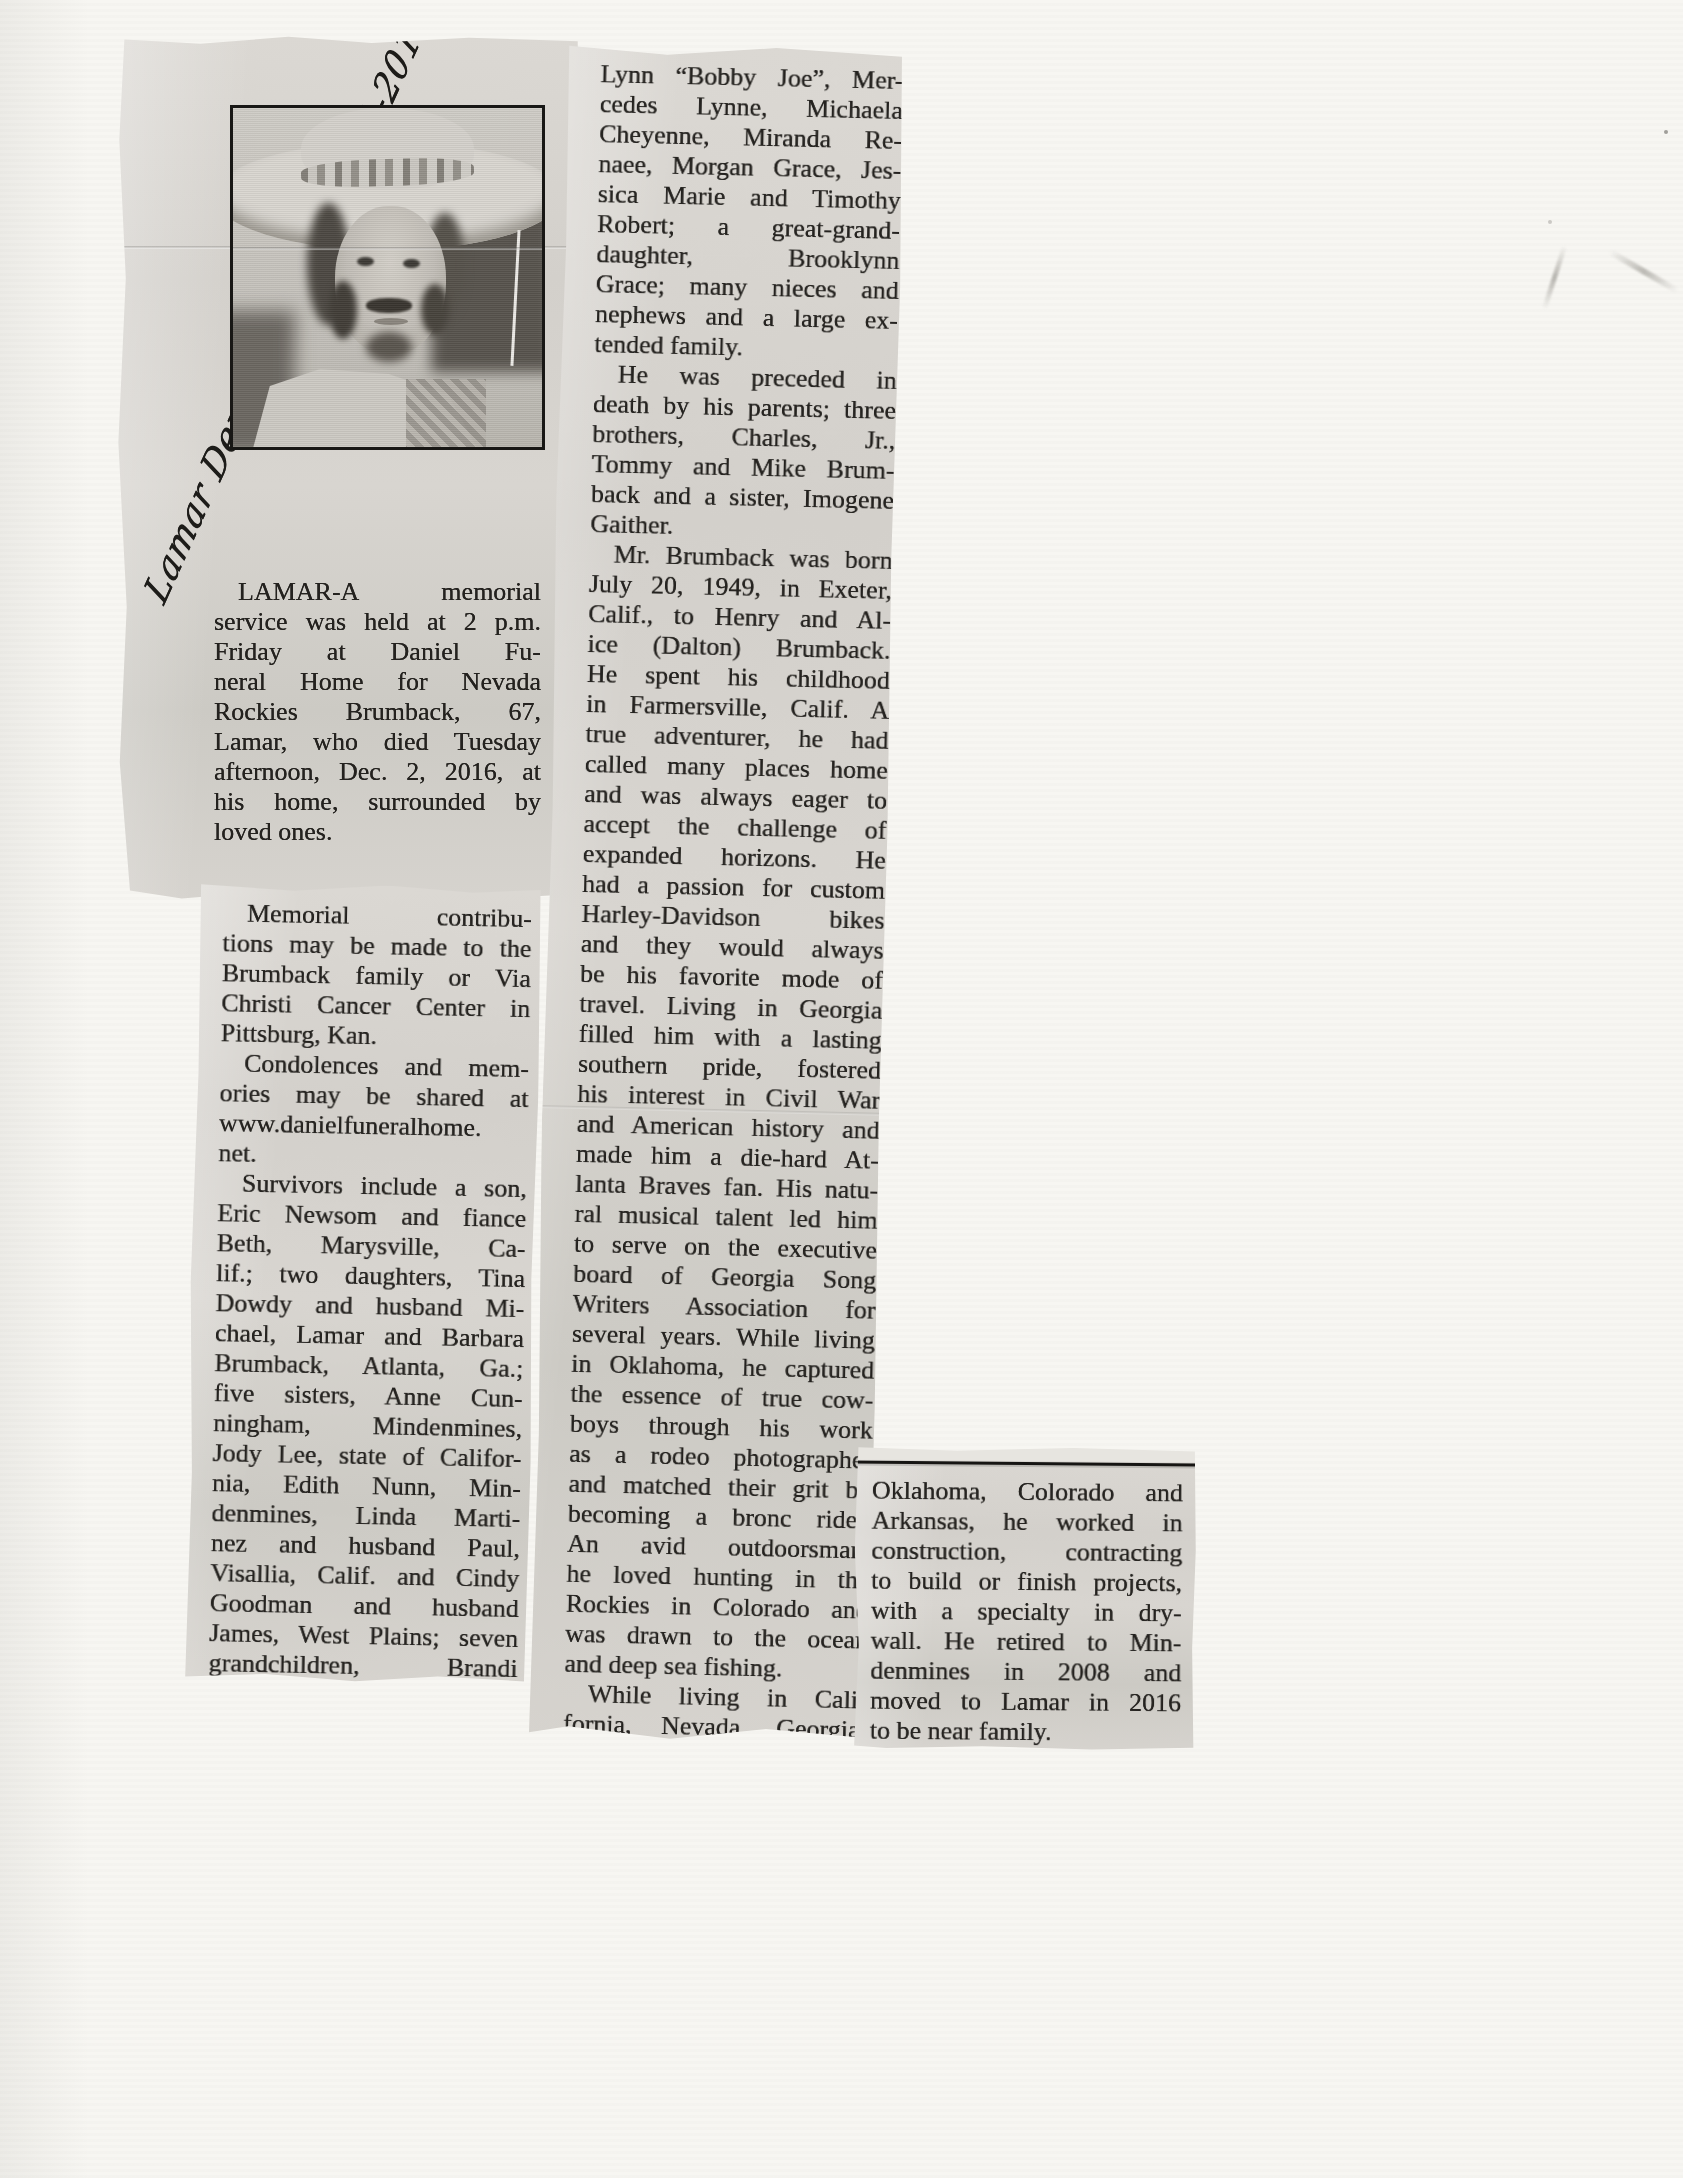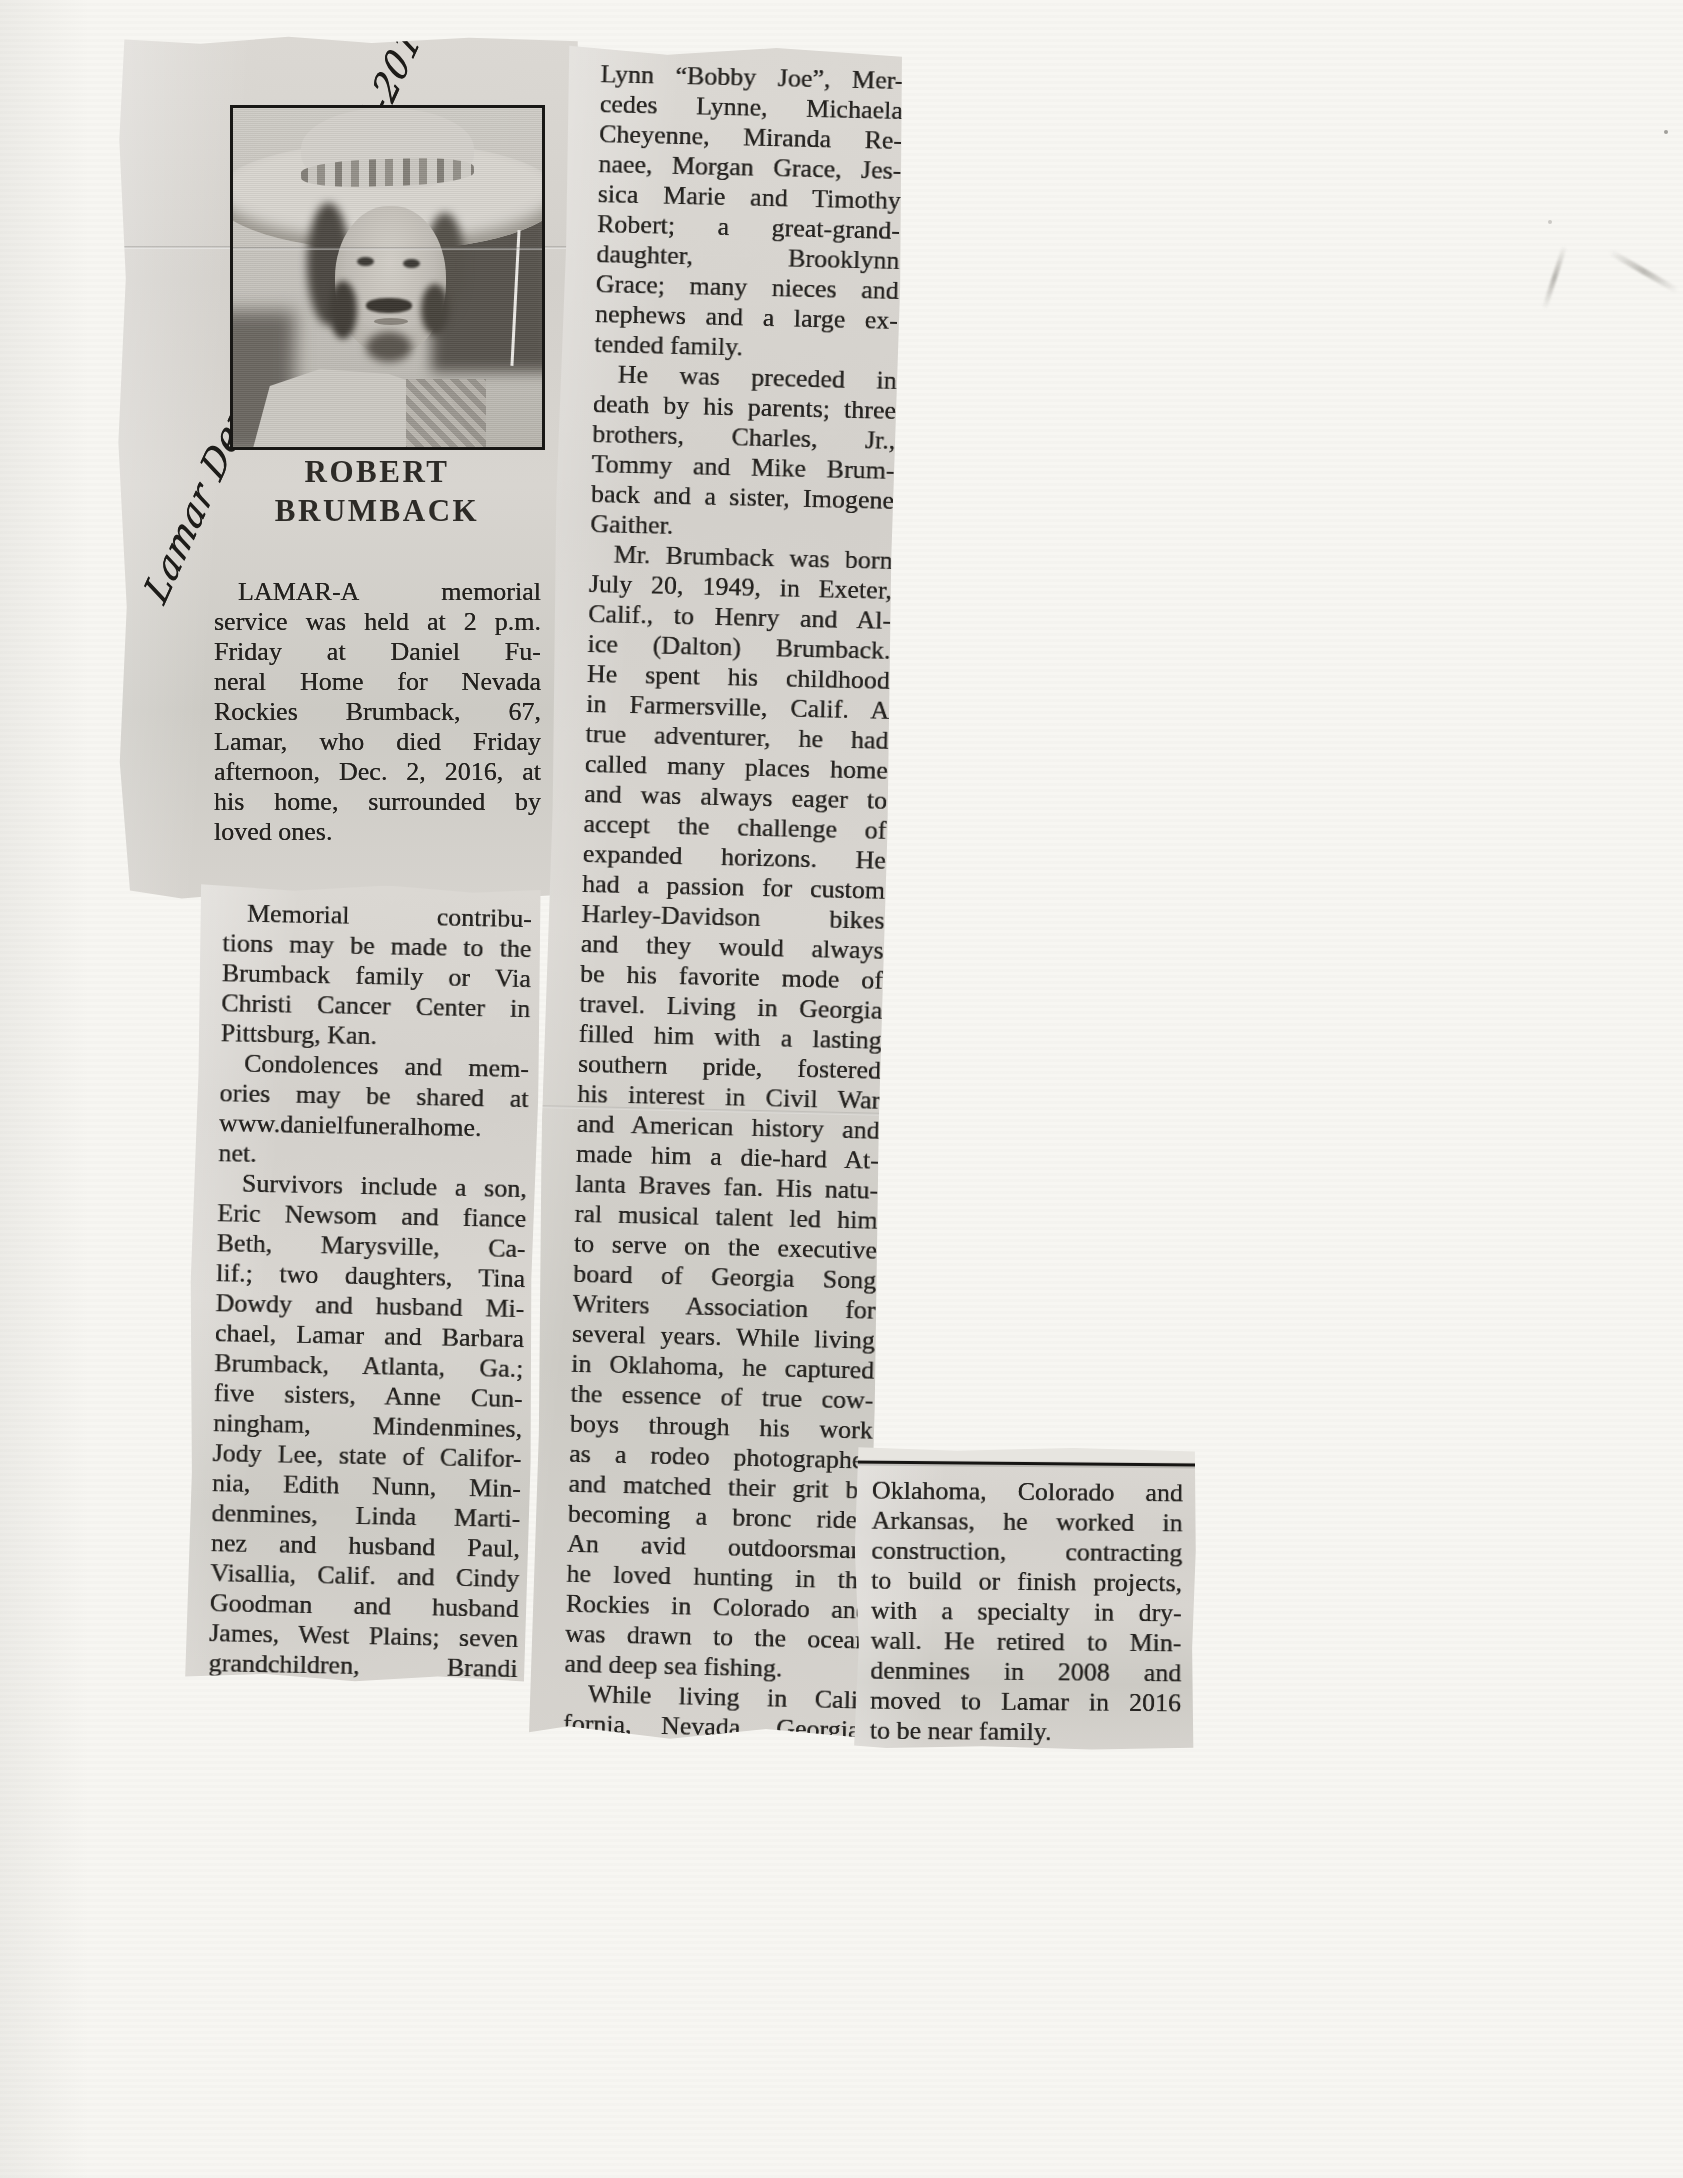--- a/index.html
+++ b/index.html
@@ -133,33 +133,29 @@
         <div class="ph-mustache"></div>
         <div class="ph-smile"></div>
         <div class="ph-chin"></div>
         <div class="ph-shirt"></div>
         <div class="ph-collar"></div>
         <div class="ph-scratch"></div>
         <div class="ph-crease"></div>
         <div class="ph-grain"></div>
       </div>
 
-      <div id="headline">
-        <div>ROBERT</div>
-        <div>BRUMBACK</div>
-      </div>
 
       <div class="news-text" id="text-a1">
           <div class="para ind">
             <div class="line">LAMAR-A memorial</div>
             <div class="line">service was held at 2 p.m.</div>
             <div class="line">Friday at Daniel Fu-</div>
             <div class="line">neral Home for Nevada</div>
             <div class="line">Rockies Brumback, 67,</div>
-            <div class="line">Lamar, who died Friday</div>
+            <div class="line">Lamar, who died Tuesday</div>
             <div class="line">afternoon, Dec. 2, 2016, at</div>
             <div class="line">his home, surrounded by</div>
             <div class="line endl">loved ones.</div>
           </div>
         </div>
     </div>
   </div>
 
   <div class="clip" id="clip-a2">
     <div class="clip-inner">

